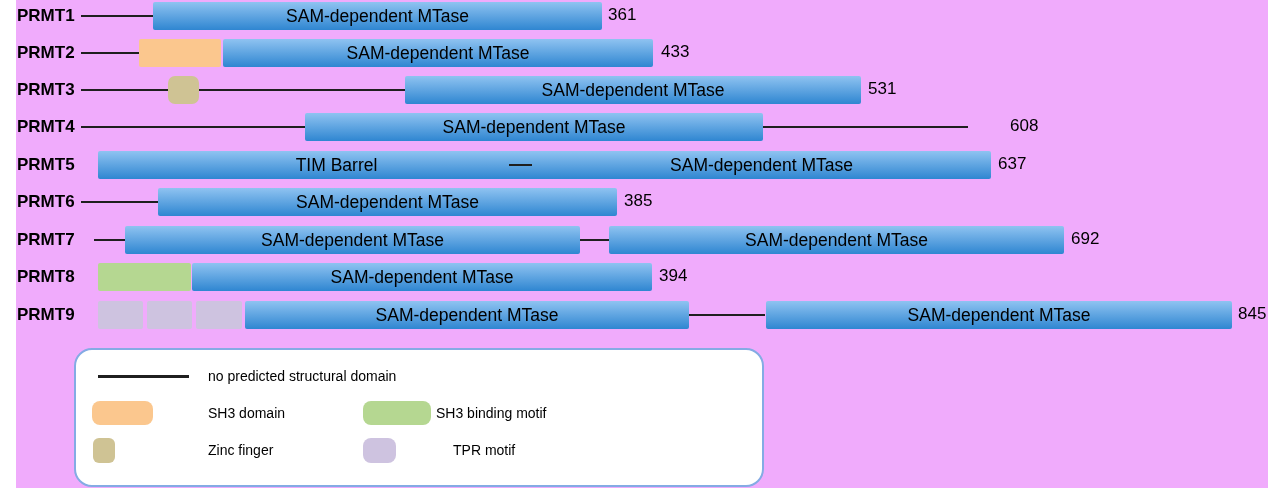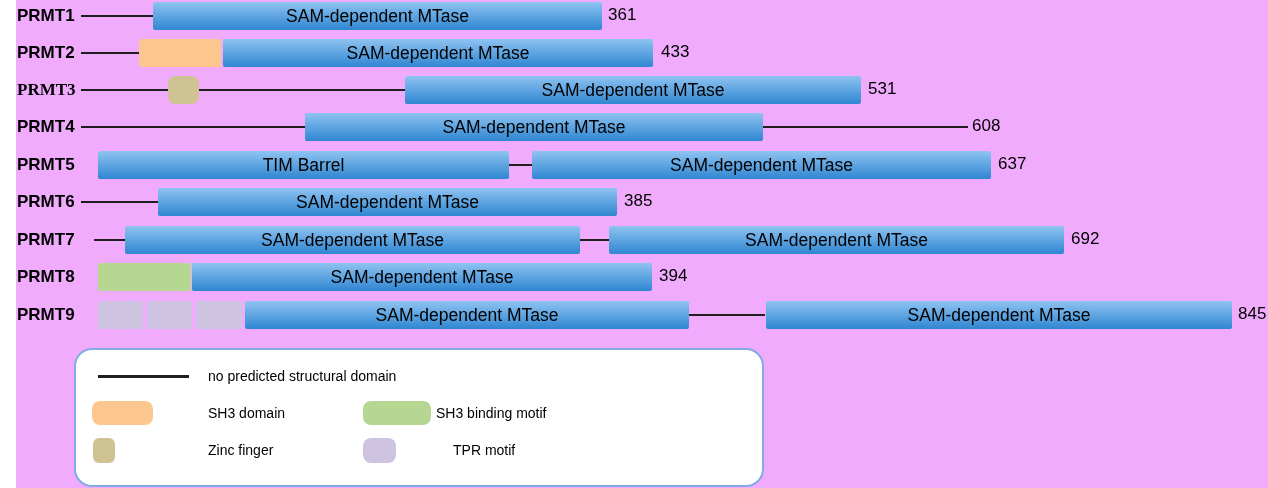--- a/index.html
+++ b/index.html
@@ -56,33 +56,33 @@
   <div id="rows-container">
       <div class="protein-label" style="top: 2px;">PRMT1</div>
       <div class="backbone" style="left: 65px; width: 72px; top: 15px;"></div>
       <div class="domain mtase" style="left: 137px; width: 449px; top: 2px;"><span>SAM-dependent MTase</span></div>
       <div class="length-num" style="left: 592px; top: 2px;">361</div>
       <div class="protein-label" style="top: 39px;">PRMT2</div>
       <div class="backbone" style="left: 65px; width: 58px; top: 52px;"></div>
       <div class="domain sh3" style="left: 123px; width: 82px; top: 39px;"></div>
       <div class="domain mtase" style="left: 207px; width: 430px; top: 39px;"><span>SAM-dependent MTase</span></div>
       <div class="length-num" style="left: 645px; top: 39px;">433</div>
-      <div class="protein-label" style="top: 76px; font-family: Liberation Serif, serif;">PRMT3</div>
+      <div class="protein-label" style="top: 76px;">PRMT3</div>
       <div class="backbone" style="left: 65px; width: 87px; top: 89px;"></div>
       <div class="domain zinc" style="left: 152px; width: 31px; top: 76px;"></div>
       <div class="backbone" style="left: 183px; width: 206px; top: 89px;"></div>
       <div class="domain mtase" style="left: 389px; width: 456px; top: 76px;"><span>SAM-dependent MTase</span></div>
       <div class="length-num" style="left: 852px; top: 76px;">531</div>
       <div class="protein-label" style="top: 113px;">PRMT4</div>
       <div class="backbone" style="left: 65px; width: 224px; top: 126px;"></div>
       <div class="domain mtase" style="left: 289px; width: 458px; top: 113px;"><span>SAM-dependent MTase</span></div>
       <div class="backbone" style="left: 747px; width: 205px; top: 126px;"></div>
-      <div class="length-num" style="left: 956px; top: 113px; text-align: right;">608</div>
+      <div class="length-num" style="left: 994px; top: 113px; text-align: right;">608</div>
       <div class="protein-label" style="top: 151px;">PRMT5</div>
-      <div class="domain tim" style="left: 82px; width: 411px; top: 151px;"><span>TIM Barrel</span></div>
+      <div class="domain tim" style="left: 82px; width: 411px; top: 151px; padding-left: 33px;"><span>TIM Barrel</span></div>
       <div class="backbone" style="left: 493px; width: 23px; top: 164px;"></div>
       <div class="domain mtase" style="left: 516px; width: 459px; top: 151px;"><span>SAM-dependent MTase</span></div>
       <div class="length-num" style="left: 982px; top: 151px;">637</div>
       <div class="protein-label" style="top: 188px;">PRMT6</div>
       <div class="backbone" style="left: 65px; width: 77px; top: 201px;"></div>
       <div class="domain mtase" style="left: 142px; width: 459px; top: 188px;"><span>SAM-dependent MTase</span></div>
       <div class="length-num" style="left: 608px; top: 188px;">385</div>
       <div class="protein-label" style="top: 226px;">PRMT7</div>
       <div class="backbone" style="left: 78px; width: 31px; top: 239px;"></div>
       <div class="domain mtase" style="left: 109px; width: 455px; top: 226px;"><span>SAM-dependent MTase</span></div>

